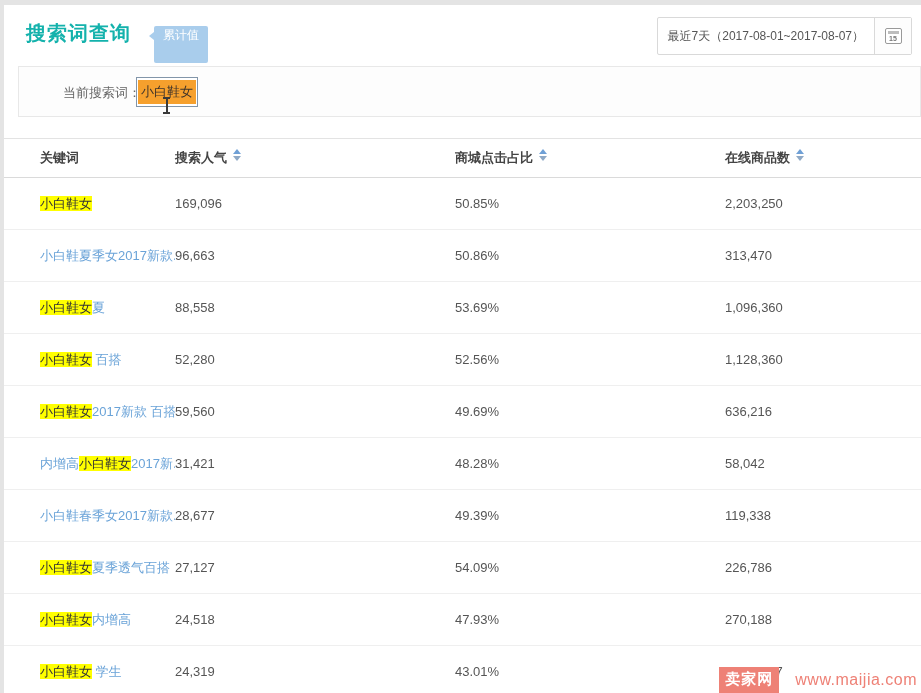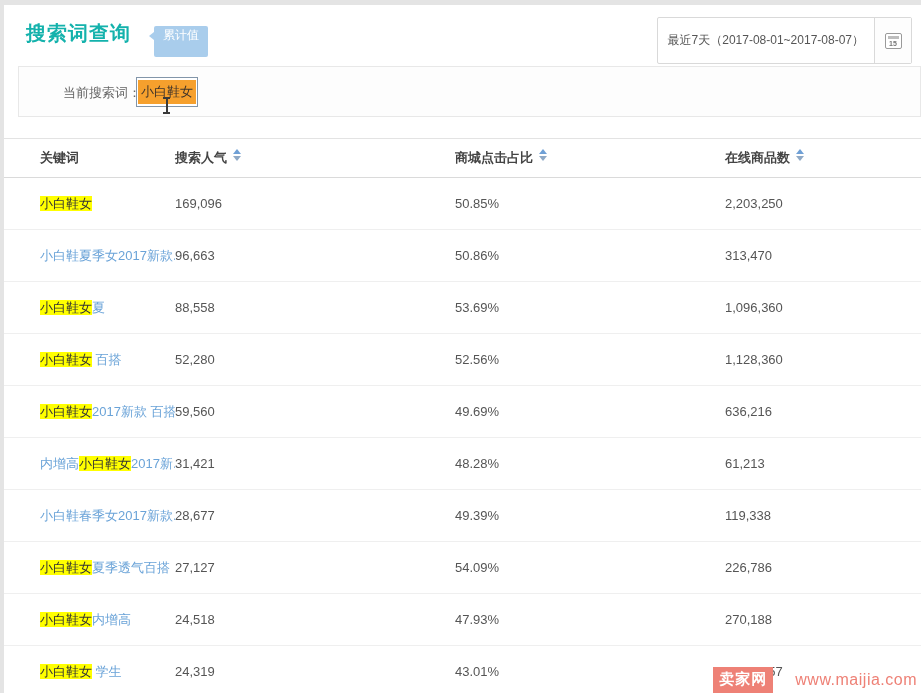--- a/index.html
+++ b/index.html
@@ -15,29 +15,29 @@
   .edge-left { position:absolute; left:0; top:0; width:4px; height:693px; background:#e4e4e4; z-index:5; }
 
   
   .page-title {
     position:absolute; left:26px; top:20px;
     font-size:20px; font-weight:bold; color:#14b2ac; letter-spacing:1px;
   }
   .badge {
     position:absolute; left:154px; top:26px;
     background:#a9cdec; color:#ffffff; font-size:12px;
-    padding:2px 9px 15px; border-radius:2px; line-height:14px;
+    padding:2px 9px 21px; border-radius:2px; line-height:14px;
   }
   .badge::before {
     content:""; position:absolute; left:-5px; top:6px;
     border-top:4px solid transparent; border-bottom:4px solid transparent;
     border-right:5px solid #a9cdec;
   }
   .date-btn {
-    position:absolute; right:9px; top:17px; height:47px;
+    position:absolute; right:9px; top:17px; height:38px;
     display:inline-flex; align-items:stretch;
     border:1px solid #d9d9d9; border-radius:2px; background:#fff;
     cursor:pointer; white-space:nowrap;
   }
   .date-text {
     display:flex; align-items:center; padding:0 10px;
     font-size:12px; color:#555;
   }
   .date-cal {
     width:37px; border-left:1px solid #d9d9d9;
@@ -95,21 +95,21 @@
   .sort .up { border-bottom:5px solid #6fa0d6; }
   .sort .down { border-top:5px solid #8fa9c6; }
   .tr { height:52px; border-bottom:1px solid #efefef; font-size:13px; color:#555; }
   .td-kw { font-size:13px; white-space:nowrap; overflow:hidden; }
   .seg-hl { background:#ffff00; color:#333; cursor:pointer; }
   .seg-link { color:#6aa3d8; cursor:pointer; }
 
   
   .watermark {
     position:absolute; right:4px; bottom:0; height:27px;
-    display:flex; align-items:center; gap:22px; z-index:10;
+    display:flex; align-items:center; gap:16px; z-index:10;
   }
   .wm-box {
     background:#ee8176; color:#fff; font-size:15px; font-weight:bold;
     padding:3px 6px 4px; letter-spacing:1px;
   }
   .wm-url { color:#ee8176; font-size:16px; letter-spacing:0.5px; }
 </style>
 </head>
 <body>
 
@@ -196,21 +196,21 @@
     <div class="td td-kw"><span class="seg-hl">小白鞋女</span><span class="seg-link">2017新款 百搭...</span></div>
     <div class="td">59,560</div>
     <div class="td">49.69%</div>
     <div class="td">636,216</div>
   </div>
 
   <div class="tr">
     <div class="td td-kw"><span class="seg-link">内增高</span><span class="seg-hl">小白鞋女</span><span class="seg-link">2017新...</span></div>
     <div class="td">31,421</div>
     <div class="td">48.28%</div>
-    <div class="td">61,213</div>
+    <div class="td">58,042</div>
   </div>
 
   <div class="tr">
     <div class="td td-kw"><span class="seg-link">小白鞋春季女2017新款...</span></div>
     <div class="td">28,677</div>
     <div class="td">49.39%</div>
     <div class="td">119,338</div>
   </div>
 
   <div class="tr">

